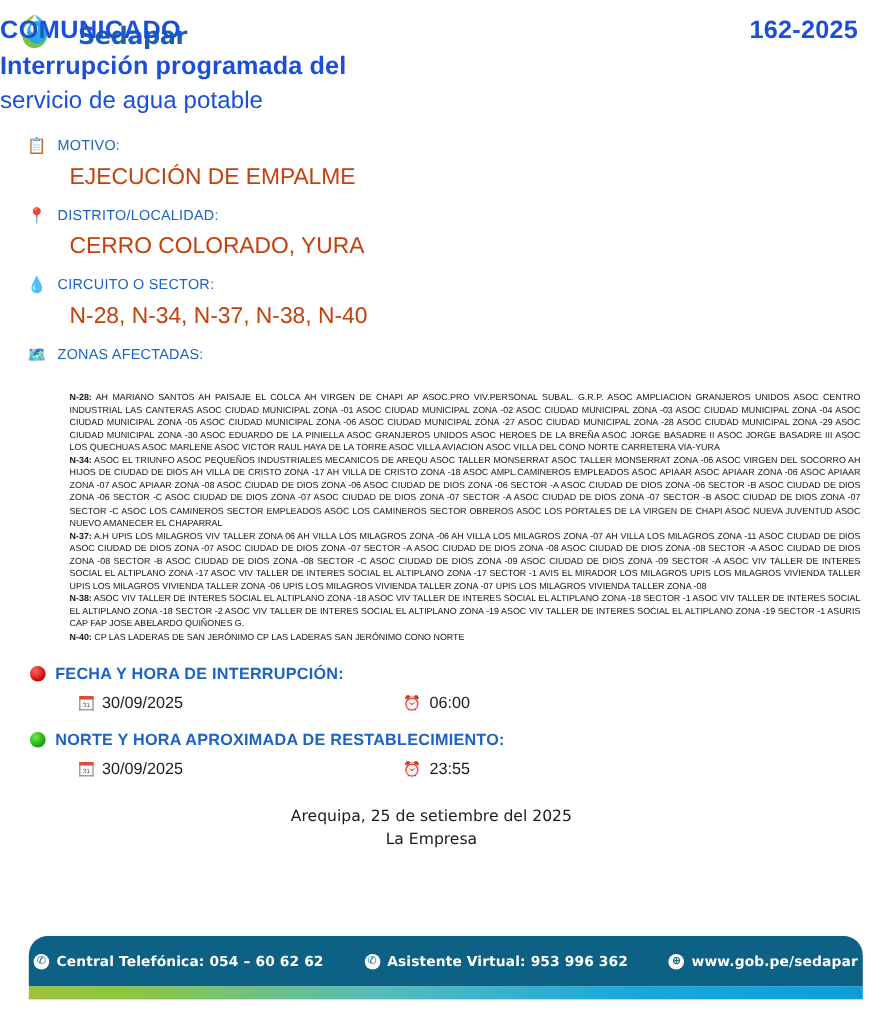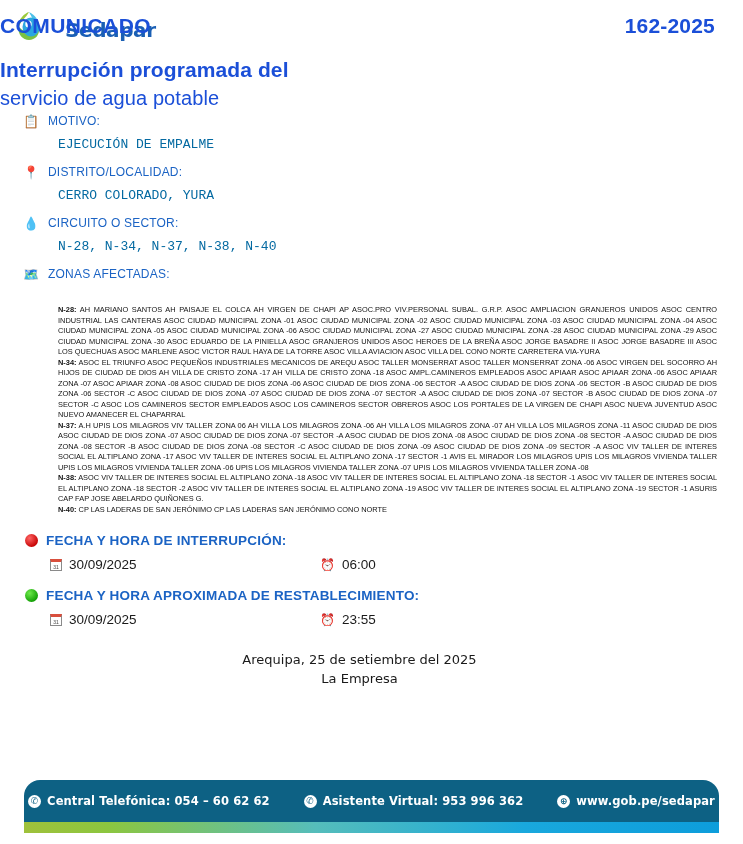--- a/index.html
+++ b/index.html
@@ -61,21 +61,21 @@
     top: 0;
     font-size: 21px;
     font-weight: bold;
     color: #1b4fd8;
     letter-spacing: 0.2px;
   }
   .subtitle1 {
     font-size: 21px;
     font-weight: bold;
     color: #1b4fd8;
-    margin-top: 16px;
+    margin-top: 2px;
     letter-spacing: 0.1px;
   }
   .subtitle2 {
     font-size: 20px;
     font-weight: normal;
     color: #1b4fd8;
     margin-top: 5px;
     letter-spacing: 0.1px;
   }
 
@@ -101,24 +101,23 @@
     flex: 0 0 18px;
   }
   .flabel {
     font-size: 12px;
     font-weight: normal;
     color: #1b63c4;
     letter-spacing: 0.2px;
   }
   .fvalue {
     margin-left: 36px;
-    font-size: 13px;
-    color: #0369a1;
+    font-size: 19px;
+    color: #c2410c;
     padding: 5px 0 7px 0;
-    font-family: Liberation Mono, monospace;
   }
 
   
   .zones {
     margin-left: 36px;
     margin-top: 20px;
     margin-right: 6px;
     font-size: 7.4px;
     line-height: 1.42;
     text-align: justify;
@@ -149,21 +148,21 @@
   .dot.red { background: radial-gradient(circle at 35% 32%, #ff6464, #c40000 75%); }
   .dot.green { background: radial-gradient(circle at 35% 32%, #6dea4a, #0c9a00 78%); }
   .date-label {
     font-size: 13.5px;
     font-weight: bold;
     color: #1b63c4;
     letter-spacing: 0.2px;
   }
   .date-row {
     display: flex;
-    margin-left: 28px;
+    margin-left: 44px;
     padding: 6px 0 8px 0;
     font-size: 13.5px;
   }
   .date-cell { width: 270px; display: flex; align-items: center; gap: 7px; }
   .time-cell { display: flex; align-items: center; gap: 7px; }
 
   .cal-icon {
     width: 12px; height: 12px;
     border: 1px solid #8a8a8a;
     border-top: 3px solid #d94f3d;
@@ -326,21 +325,21 @@
       <span class="time-cell">
         <span class="clock-icon">⏰</span>
         <span>06:00</span>
       </span>
     </div>
   </div>
 
   <div class="date-section" style="margin-top:4px;">
     <div class="date-head">
       <span class="dot green"></span>
-      <span class="date-label">FECHA Y HORA APROXIMADA DE RESTABLECIMIENTO:</span>
+      <span class="date-label">NORTE Y HORA APROXIMADA DE RESTABLECIMIENTO:</span>
     </div>
     <div class="date-row">
       <span class="date-cell">
         <span class="cal-icon">31</span>
         <span>30/09/2025</span>
       </span>
       <span class="time-cell">
         <span class="clock-icon">⏰</span>
         <span>23:55</span>
       </span>

